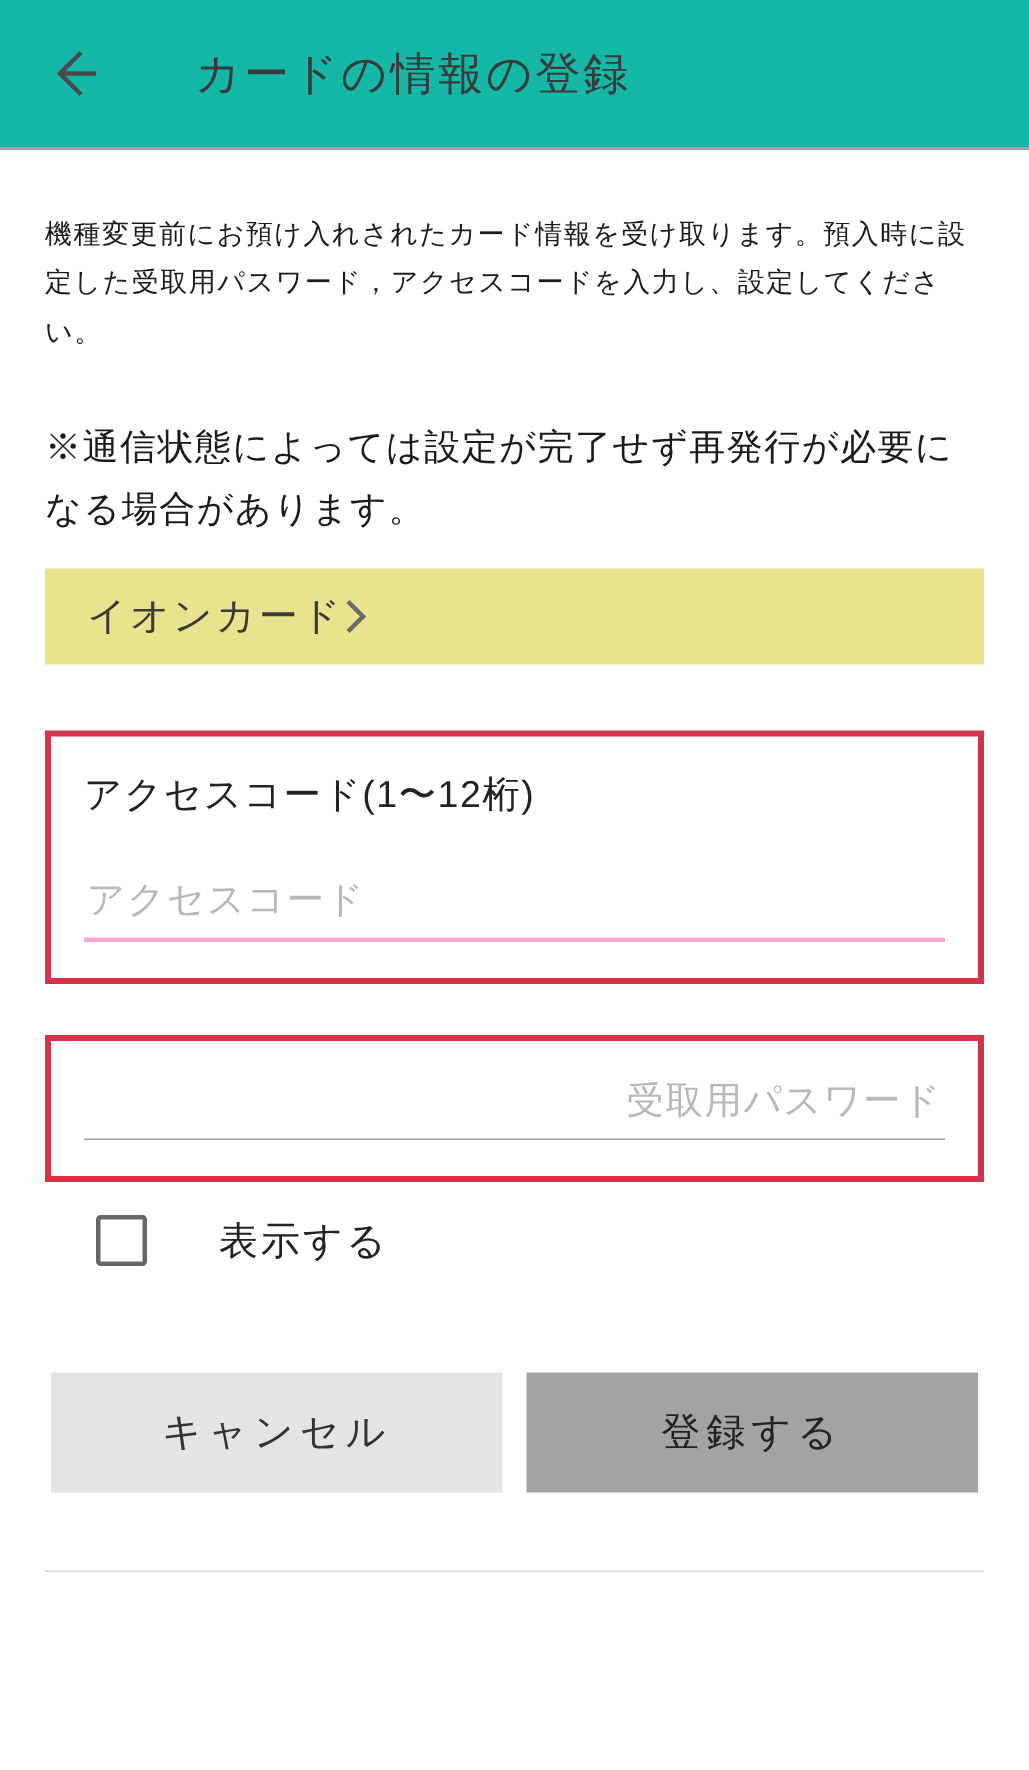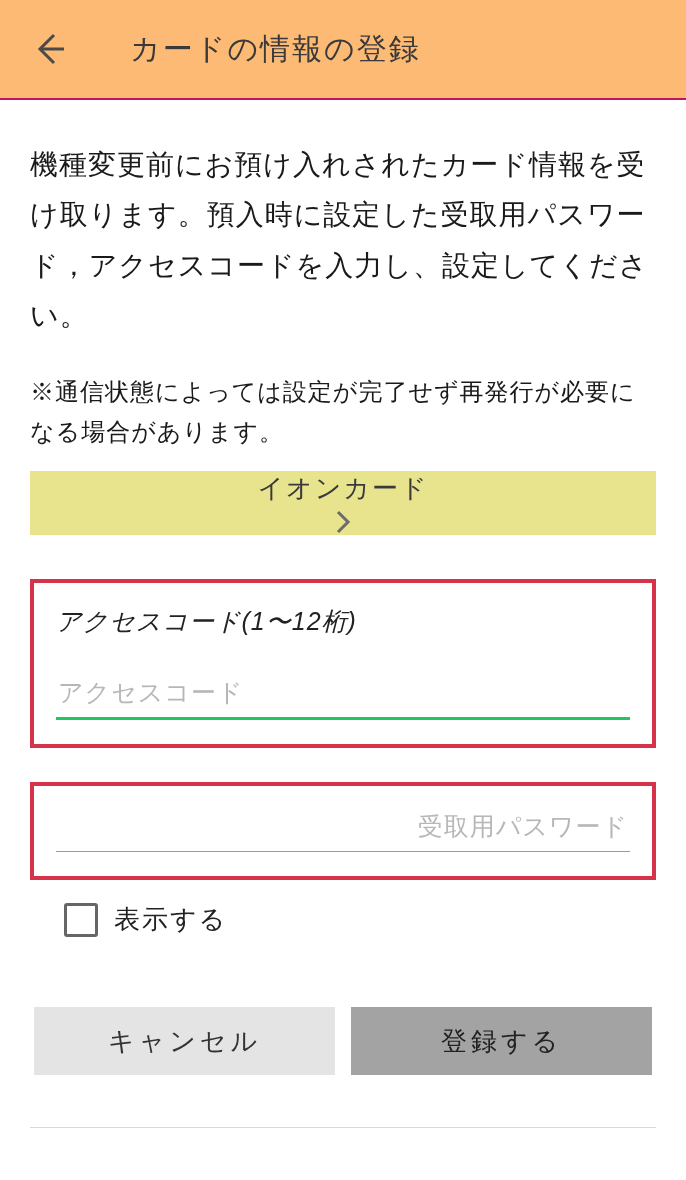--- a/index.html
+++ b/index.html
@@ -1,104 +1,101 @@
 <!DOCTYPE html>
 <html><head>
 <meta charset="utf-8">
 <style>
   * { box-sizing: border-box; margin: 0; padding: 0; }
   html, body { width: 686px; height: 1180px; font-family: "Hiragino Kaku Gothic ProN", "Yu Gothic", Meiryo, sans-serif; background: #ffffff; color: #222; }
   .header {
     height: 100px;
-    background: #fdba74;
+    background: #14b8a6;
     display: flex;
     align-items: center;
     padding: 0 20px;
-    border-bottom: 2px solid #be185d;
+    border-bottom: 2px solid #a3a3a3;
   }
   .back-arrow {
     width: 60px;
     height: 60px;
     display: flex;
     align-items: center;
     justify-content: center;
     cursor: pointer;
   }
   .back-arrow svg { width: 36px; height: 36px; stroke: #4a4a4a; stroke-width: 3; fill: none; }
   .header-title {
     font-size: 30px;
     color: #3a3a3a;
     margin-left: 50px;
     letter-spacing: 2px;
   }
   .content {
     padding: 40px 30px 0 30px;
   }
   .desc {
-    font-size: 28px;
+    font-size: 18px;
     line-height: 1.8;
     color: #1a1a1a;
     letter-spacing: 1px;
   }
   .note {
     font-size: 24px;
     line-height: 1.7;
     color: #1a1a1a;
-    margin-top: 30px;
+    margin-top: 42px;
     letter-spacing: 1px;
   }
   .card-selector {
     margin-top: 18px;
     height: 64px;
     background: #e8e48e;
     display: flex;
     align-items: center;
-    justify-content: space-between;
     padding: 0 28px;
     cursor: pointer;
-    flex-direction: column;
   }
   .card-selector-label {
     font-size: 26px;
     color: #3a3a3a;
     letter-spacing: 2px;
   }
   .card-selector svg { width: 16px; height: 26px; stroke: #6b6b6b; stroke-width: 3; fill: none; }
   .field-box {
     border: 4px solid #d6334a;
     margin-top: 44px;
     padding: 22px 22px 24px 22px;
   }
   .field-box + .field-box { margin-top: 34px; }
   .field-label {
     font-size: 25px;
     color: #222;
     letter-spacing: 1px;
     margin-bottom: 36px;
-    font-style: italic;
   }
   .field-input {
     width: 100%;
     border: none;
-    border-bottom: 3px solid #22c55e;
+    border-bottom: 3px solid #f9a8d4;
     font-size: 25px;
     color: #222;
     padding: 4px 2px 10px 2px;
     outline: none;
     background: transparent;
     letter-spacing: 1px;
   }
   .field-input.gray-line { border-bottom: 1px solid #9a9a9a; text-align: right; }
   .field-input::placeholder { color: #b7b7b7; }
   .checkbox-row {
     display: flex;
-    align-items: flex-end;
+    align-items: flex-start;
     margin-top: 22px;
     padding-left: 34px;
-    gap: 16px;
+    gap: 48px;
   }
   .checkbox {
     width: 34px;
     height: 34px;
     border: 3px solid #666;
     border-radius: 3px;
     cursor: pointer;
     background: #fff;
   }
   .checkbox-label {
@@ -107,21 +104,21 @@
     letter-spacing: 2px;
   }
   .button-row {
     display: flex;
     gap: 16px;
     margin-top: 70px;
     padding: 0 4px;
   }
   .btn {
     flex: 1;
-    height: 68px;
+    height: 80px;
     display: flex;
     align-items: center;
     justify-content: center;
     font-size: 26px;
     letter-spacing: 4px;
     cursor: pointer;
     border: none;
   }
   .btn-cancel {
     background: #e4e4e4;

